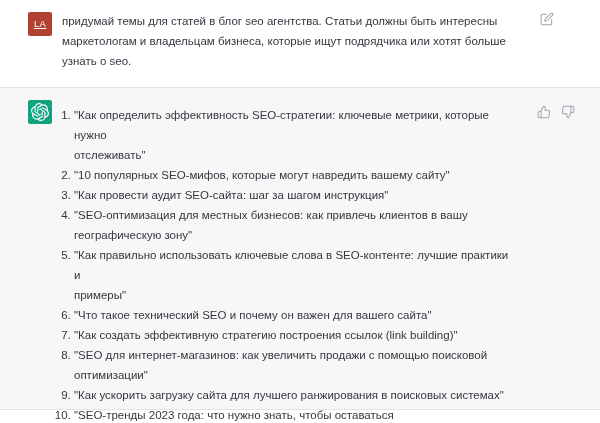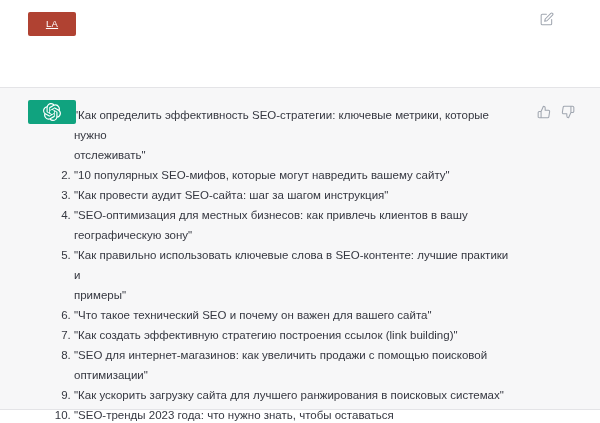--- a/index.html
+++ b/index.html
@@ -28,21 +28,21 @@
     height: 323px;
     padding-top: 17px;
     background: var(--assistant-section-bg, #f7f7f8);
     border-top: 1px solid var(--divider, #e4e4e7);
     border-bottom: 1px solid var(--divider, #e4e4e7);
   }
   .avatar {
     position: absolute;
     left: 28px;
     top: 12px;
-    width: 48px;
+    width: 24px;
     height: 24px;
     border-radius: 2px;
     display: flex;
     align-items: center;
     justify-content: center;
     text-decoration: underline;
   }
   .avatar--user {
     background: var(--user-avatar-bg, #b04232);
     color: #ffffff;
@@ -93,20 +93,23 @@
     stroke-linejoin: round;
   }
 </style>
 </head>
 <body>
 
 <div>
 
   <section class="message message--user">
     <div class="avatar avatar--user">LA</div>
+    <div class="msg-text">придумай темы для статей в блог seo агентства. Статьи должны быть интересны
+маркетологам и владельцам бизнеса, которые ищут подрядчика или хотят больше
+узнать о seo.</div>
     <div class="actions actions--user">
       <button class="icon-btn" title="">
         <span style="display:flex;">
           <svg viewBox="0 0 24 24">
             <path d="M11 4H4a2 2 0 0 0-2 2v14a2 2 0 0 0 2 2h14a2 2 0 0 0 2-2v-7"></path>
             <path d="M18.5 2.5a2.121 2.121 0 0 1 3 3L12 15l-4 1 1-4 9.5-9.5z"></path>
           </svg>
         </span>
       </button>
     </div>

